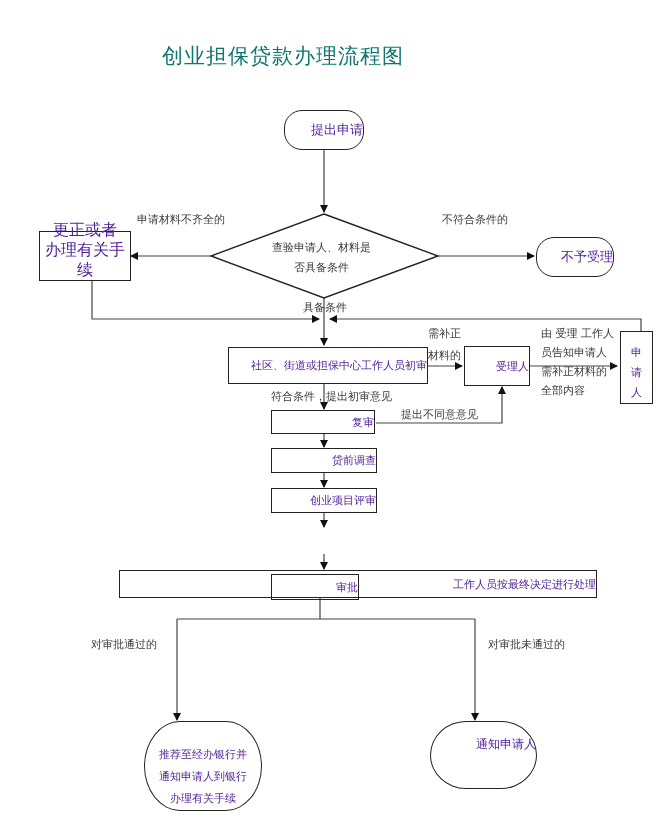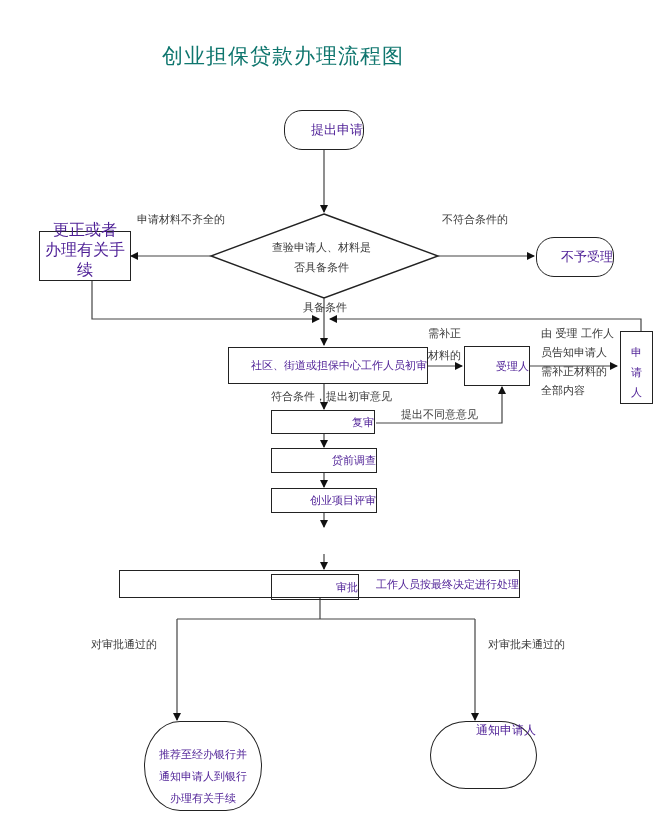--- a/index.html
+++ b/index.html
@@ -102,31 +102,31 @@
 </div>
 
 <div class="box sq" style="left:271px;top:488px;width:106px;height:25px;font-size:11px;">
   <span>创业项目评审</span>
 </div>
 
 <div class="box sq" style="left:271px;top:528px;width:88px;height:26px;font-size:11px;margin-top:46px;">
   <span>审批</span>
 </div>
 
-<div class="box sq" style="left:119px;top:570px;width:401px;height:28px;font-size:11px;padding-left:16px;">
+<div class="box sq" style="left:119px;top:570px;width:478px;height:28px;font-size:11px;padding-left:16px;">
   <span>工作人员按最终决定进行处理</span>
 </div>
 
 <div class="box oval" style="left:144px;top:721px;width:118px;height:90px;font-size:11px;line-height:22px;flex-direction:column;">
   <div>推荐至经办银行并</div>
   <div>通知申请人到银行</div>
   <div>办理有关手续</div>
 </div>
 
-<div class="box oval" style="left:430px;top:721px;width:107px;height:68px;font-size:12px;align-items:flex-start;">
+<div class="box oval" style="left:430px;top:721px;width:107px;height:68px;font-size:12px;align-items:flex-start;padding-top:14px;">
   <span>通知申请人</span>
 </div>
 
 <div class="t lbl" style="left:137px;top:212px;">申请材料不齐全的</div>
 <div class="t lbl" style="left:442px;top:212px;">不符合条件的</div>
 <div class="t lbl" style="left:303px;top:300px;">具备条件</div>
 
 <div class="t small" style="left:428px;top:323px;">
   <div>需补正</div>
   <div>材料的</div>

